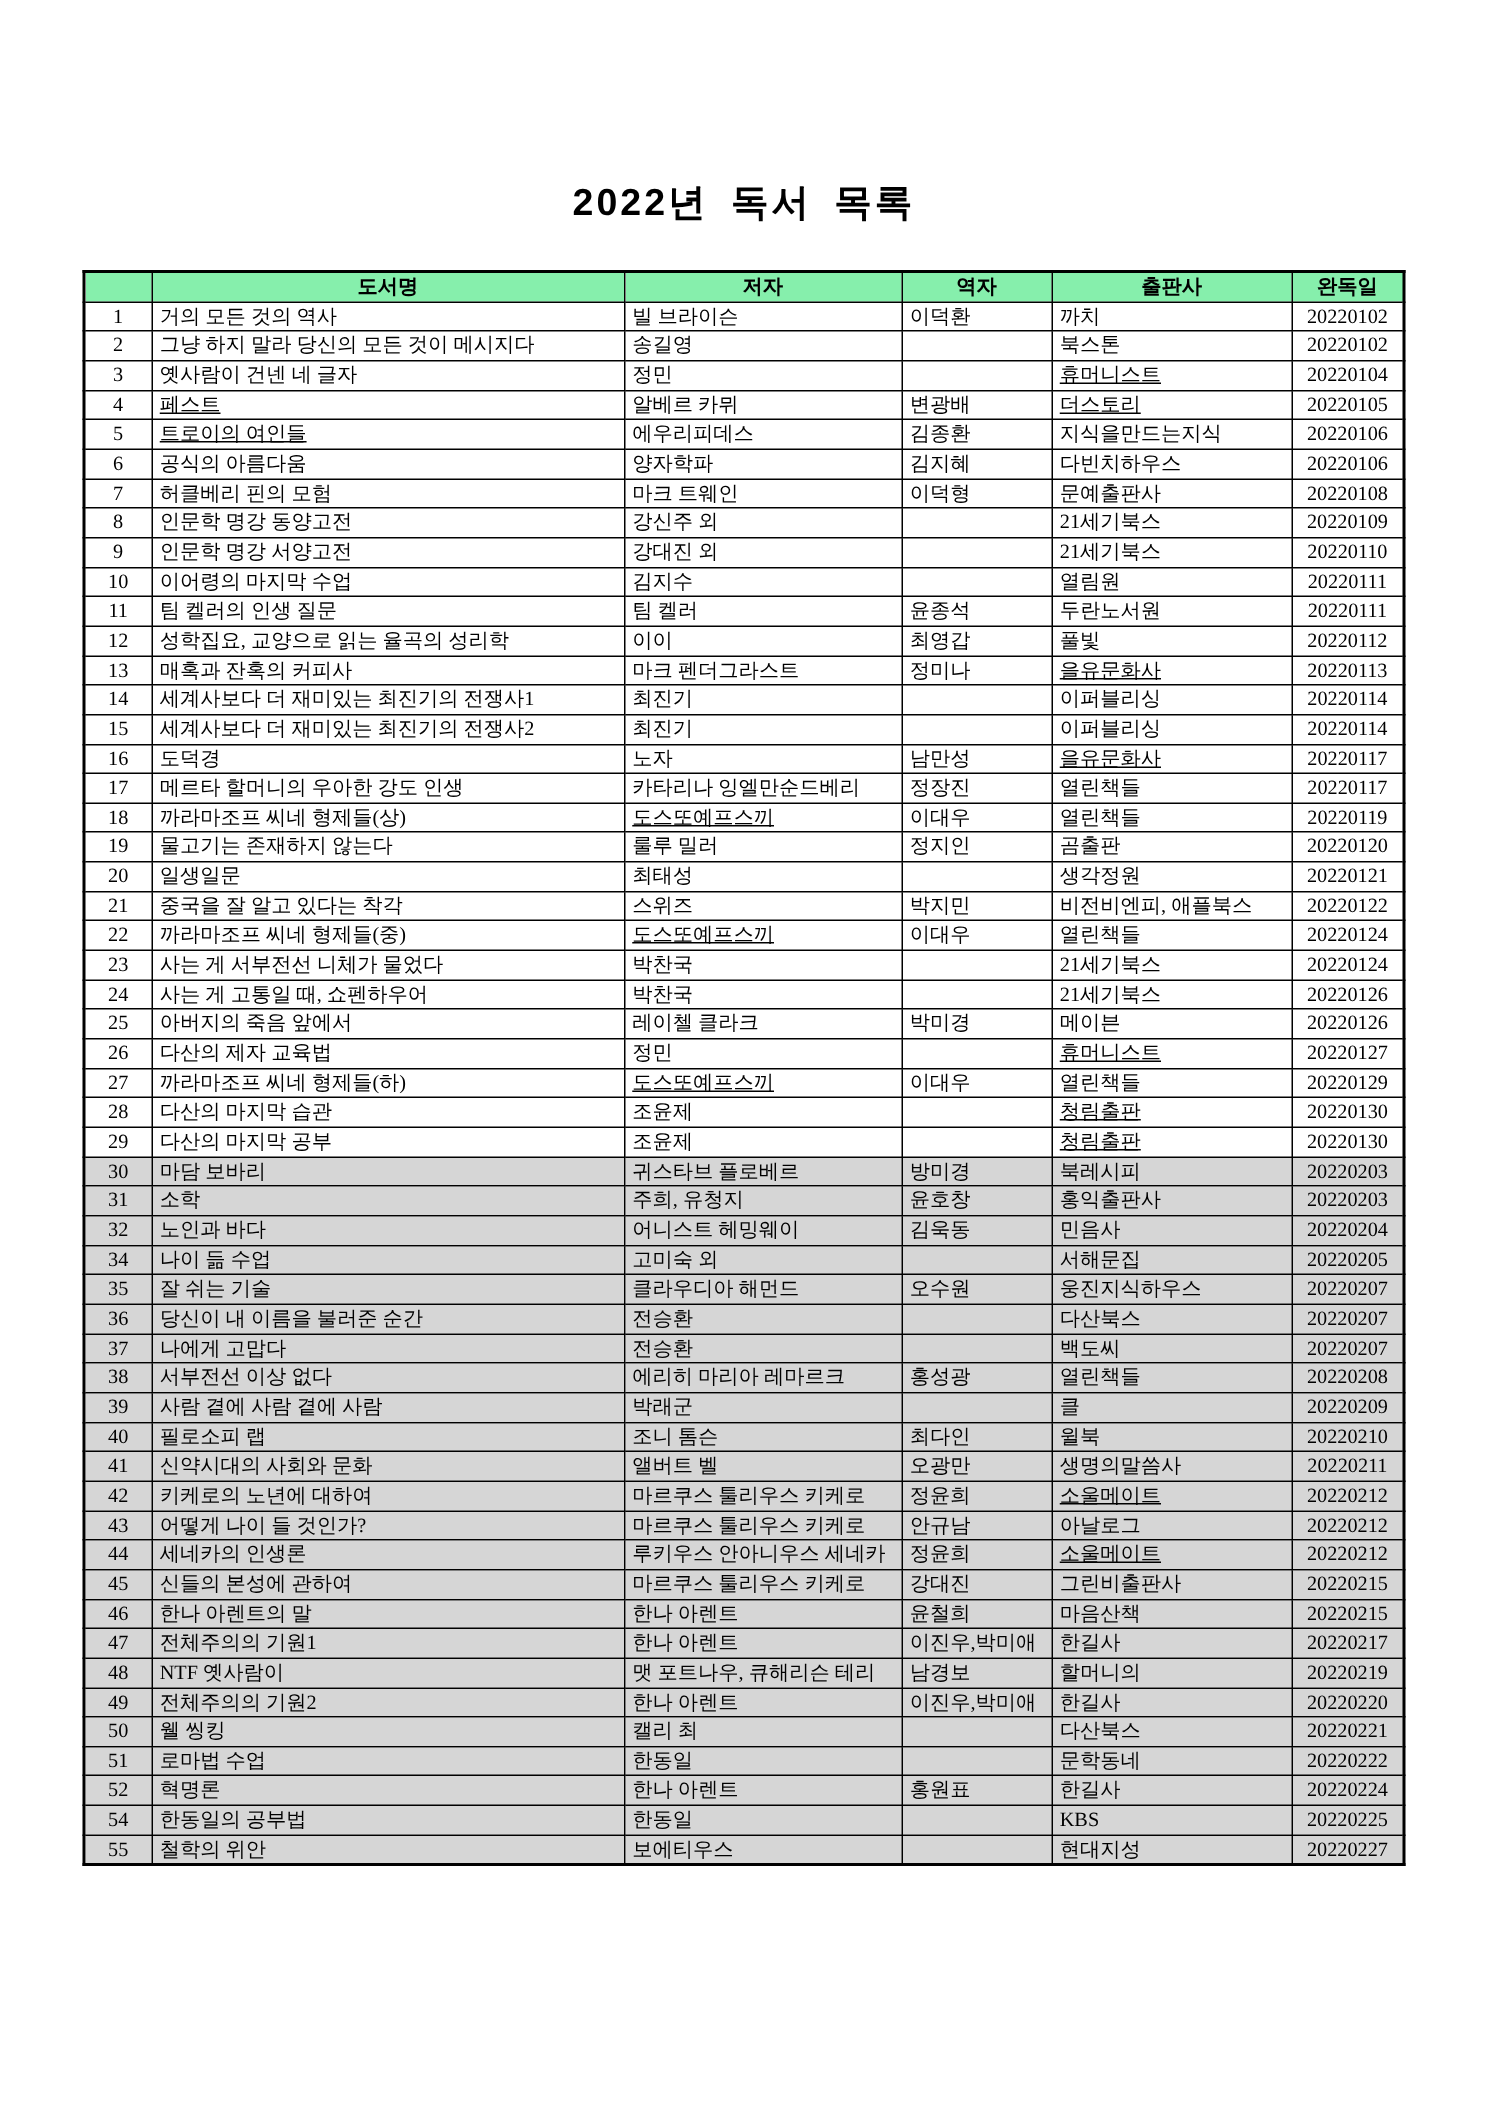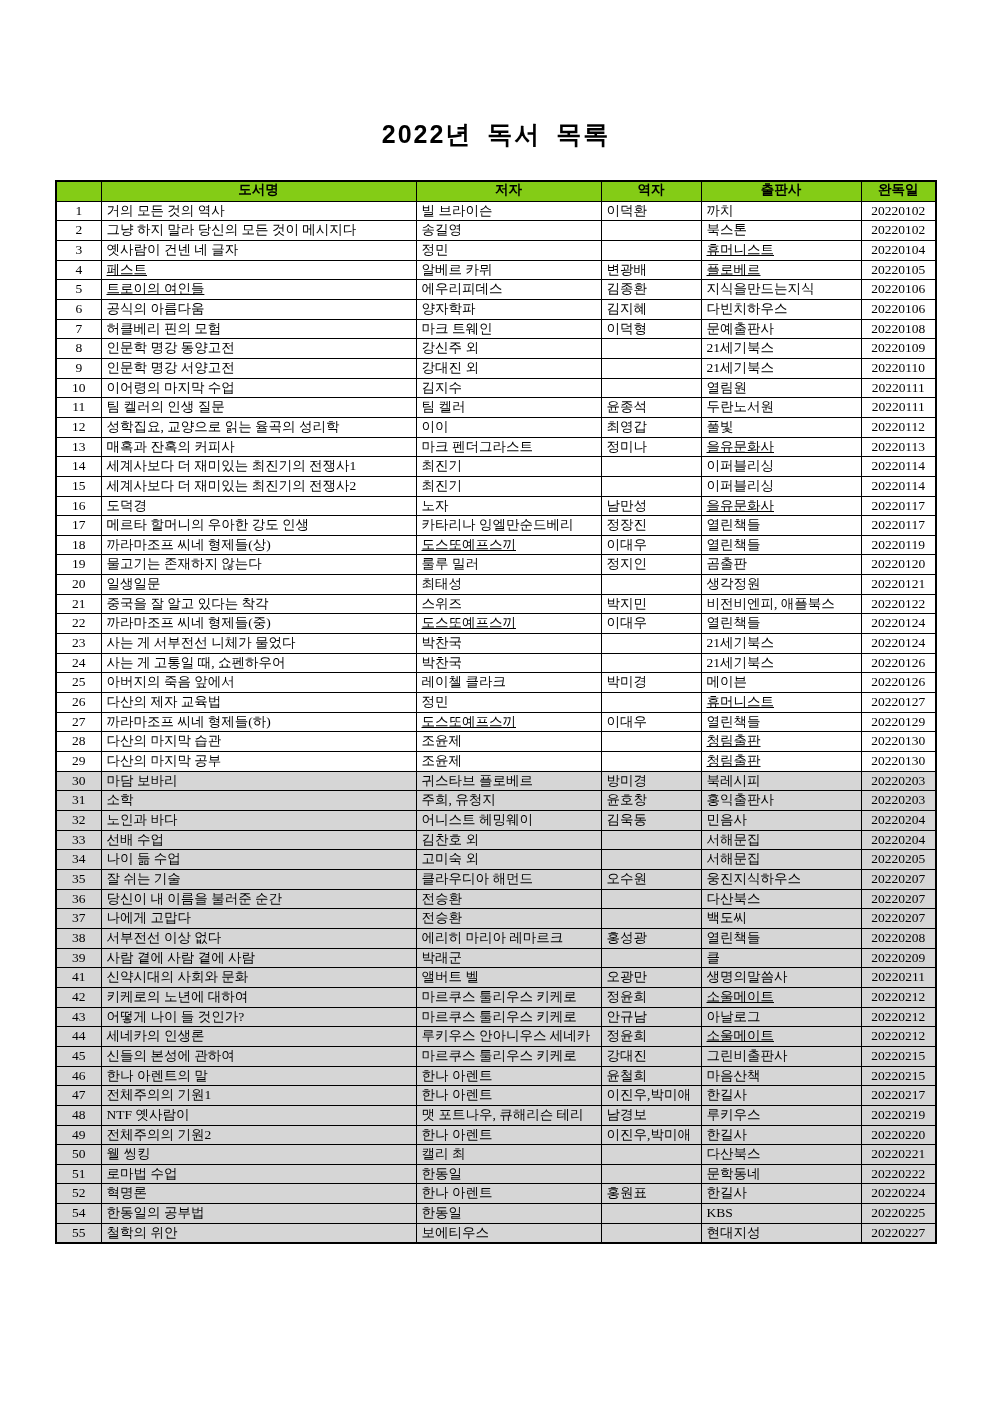--- a/index.html
+++ b/index.html
@@ -23,25 +23,24 @@
     font-size:13.5px;
   }
   .reading-list th, .reading-list td {
     border:1px solid #000;
     height:18.65px; line-height:18.65px;
     padding:0 5px;
     overflow:hidden; white-space:nowrap;
     font-weight:normal;
   }
   .reading-list thead th {
-    background:#84cc16;
+    background:#86efac;
     font-weight:bold;
     text-align:center;
     padding:0 2px;
-    font-family:Liberation Mono, monospace;
   }
   td.c-num  { text-align:center; padding:0 2px; }
   td.c-date { text-align:center; padding:0 2px; }
   tr.shaded td { background:#d6d6d6; }
   .u { text-decoration:underline;margin-left:20px; }
 </style>
 </head>
 <body>
 
 <div class="page">
@@ -89,21 +88,21 @@
           <td class="c-auth">정민</td>
           <td class="c-tr"></td>
           <td class="c-pub u">휴머니스트</td>
           <td class="c-date">20220104</td>
         </tr>
         <tr>
           <td class="c-num">4</td>
           <td class="c-title u">페스트</td>
           <td class="c-auth">알베르 카뮈</td>
           <td class="c-tr">변광배</td>
-          <td class="c-pub u">플로베르</td>
+          <td class="c-pub u">더스토리</td>
           <td class="c-date">20220105</td>
         </tr>
         <tr>
           <td class="c-num">5</td>
           <td class="c-title u">트로이의 여인들</td>
           <td class="c-auth">에우리피데스</td>
           <td class="c-tr">김종환</td>
           <td class="c-pub">지식을만드는지식</td>
           <td class="c-date">20220106</td>
         </tr>
@@ -317,28 +316,20 @@
         </tr>
         <tr class="shaded">
           <td class="c-num">32</td>
           <td class="c-title">노인과 바다</td>
           <td class="c-auth">어니스트 헤밍웨이</td>
           <td class="c-tr">김욱동</td>
           <td class="c-pub">민음사</td>
           <td class="c-date">20220204</td>
         </tr>
         <tr class="shaded">
-          <td class="c-num">33</td>
-          <td class="c-title">선배 수업</td>
-          <td class="c-auth">김찬호 외</td>
-          <td class="c-tr"></td>
-          <td class="c-pub">서해문집</td>
-          <td class="c-date">20220204</td>
-        </tr>
-        <tr class="shaded">
           <td class="c-num">34</td>
           <td class="c-title">나이 듦 수업</td>
           <td class="c-auth">고미숙 외</td>
           <td class="c-tr"></td>
           <td class="c-pub">서해문집</td>
           <td class="c-date">20220205</td>
         </tr>
         <tr class="shaded">
           <td class="c-num">35</td>
           <td class="c-title">잘 쉬는 기술</td>
@@ -373,20 +364,28 @@
         </tr>
         <tr class="shaded">
           <td class="c-num">39</td>
           <td class="c-title">사람 곁에 사람 곁에 사람</td>
           <td class="c-auth">박래군</td>
           <td class="c-tr"></td>
           <td class="c-pub">클</td>
           <td class="c-date">20220209</td>
         </tr>
         <tr class="shaded">
+          <td class="c-num">40</td>
+          <td class="c-title">필로소피 랩</td>
+          <td class="c-auth">조니 톰슨</td>
+          <td class="c-tr">최다인</td>
+          <td class="c-pub">윌북</td>
+          <td class="c-date">20220210</td>
+        </tr>
+        <tr class="shaded">
           <td class="c-num">41</td>
           <td class="c-title">신약시대의 사회와 문화</td>
           <td class="c-auth">앨버트 벨</td>
           <td class="c-tr">오광만</td>
           <td class="c-pub">생명의말씀사</td>
           <td class="c-date">20220211</td>
         </tr>
         <tr class="shaded">
           <td class="c-num">42</td>
           <td class="c-title">키케로의 노년에 대하여</td>
@@ -433,21 +432,21 @@
           <td class="c-auth">한나 아렌트</td>
           <td class="c-tr">이진우,박미애</td>
           <td class="c-pub">한길사</td>
           <td class="c-date">20220217</td>
         </tr>
         <tr class="shaded">
           <td class="c-num">48</td>
           <td class="c-title">NTF 옛사람이</td>
           <td class="c-auth">맷 포트나우, 큐해리슨 테리</td>
           <td class="c-tr">남경보</td>
-          <td class="c-pub">루키우스</td>
+          <td class="c-pub">할머니의</td>
           <td class="c-date">20220219</td>
         </tr>
         <tr class="shaded">
           <td class="c-num">49</td>
           <td class="c-title">전체주의의 기원2</td>
           <td class="c-auth">한나 아렌트</td>
           <td class="c-tr">이진우,박미애</td>
           <td class="c-pub">한길사</td>
           <td class="c-date">20220220</td>
         </tr>

